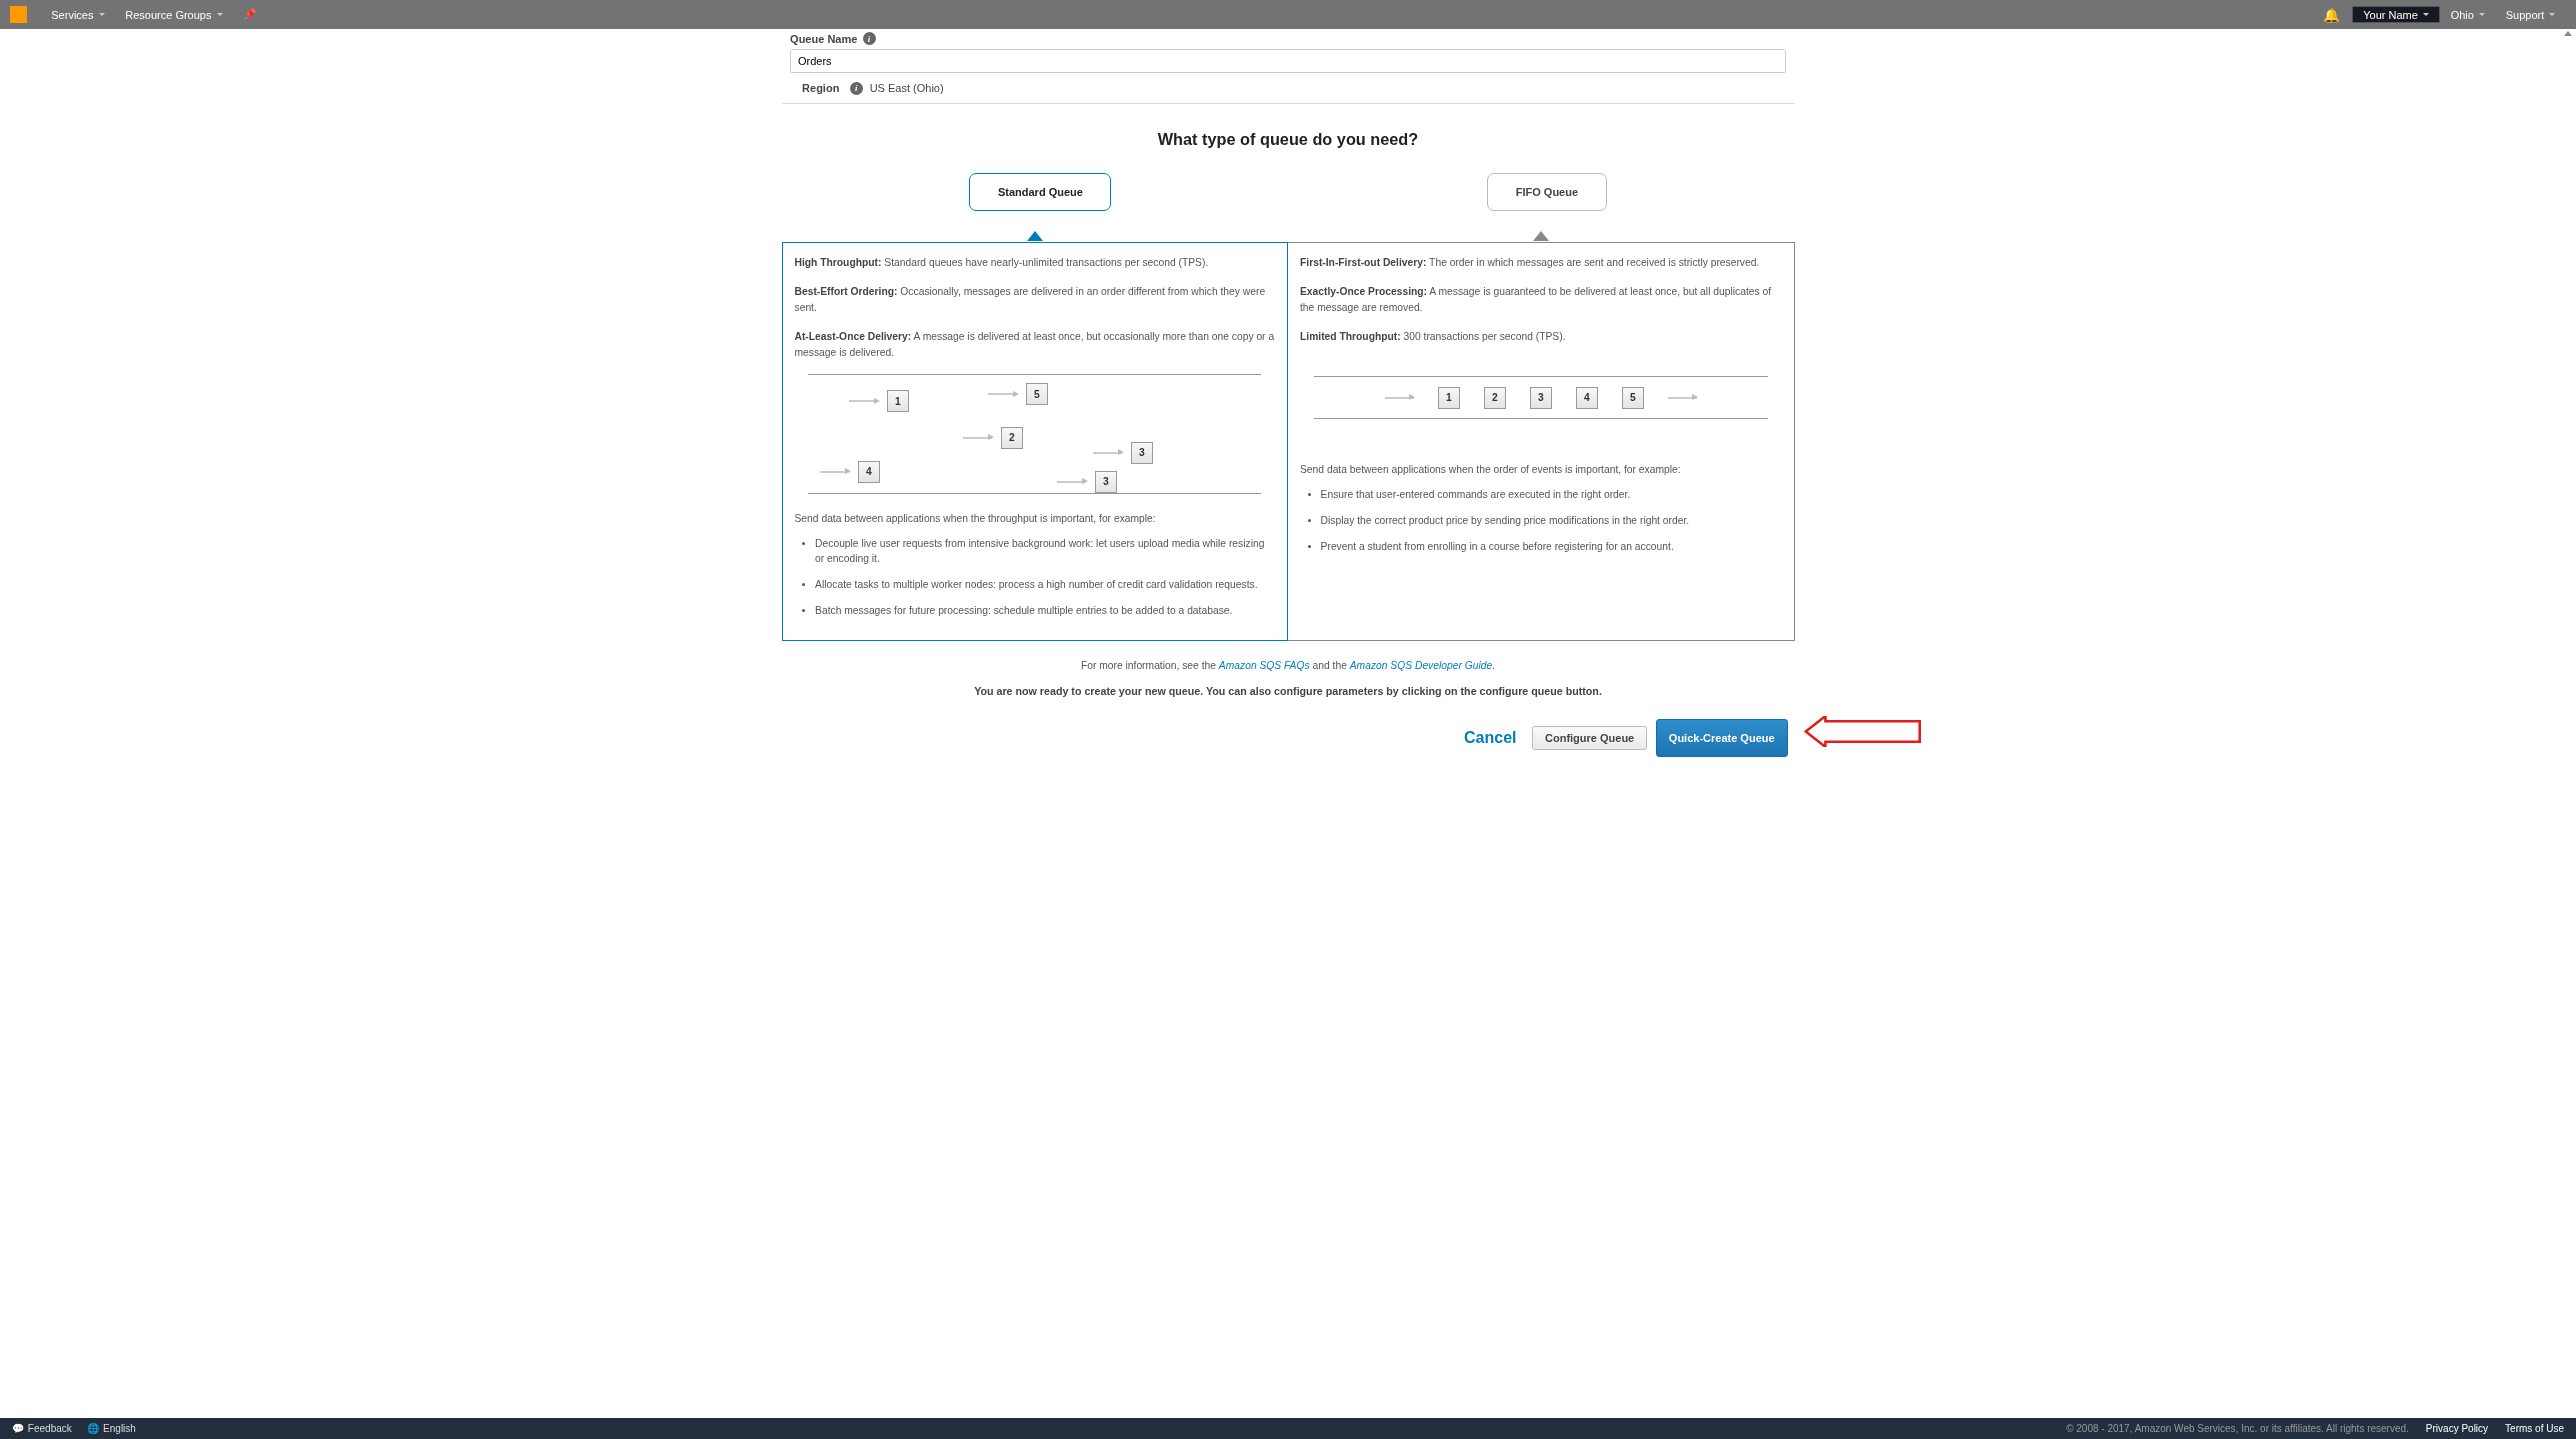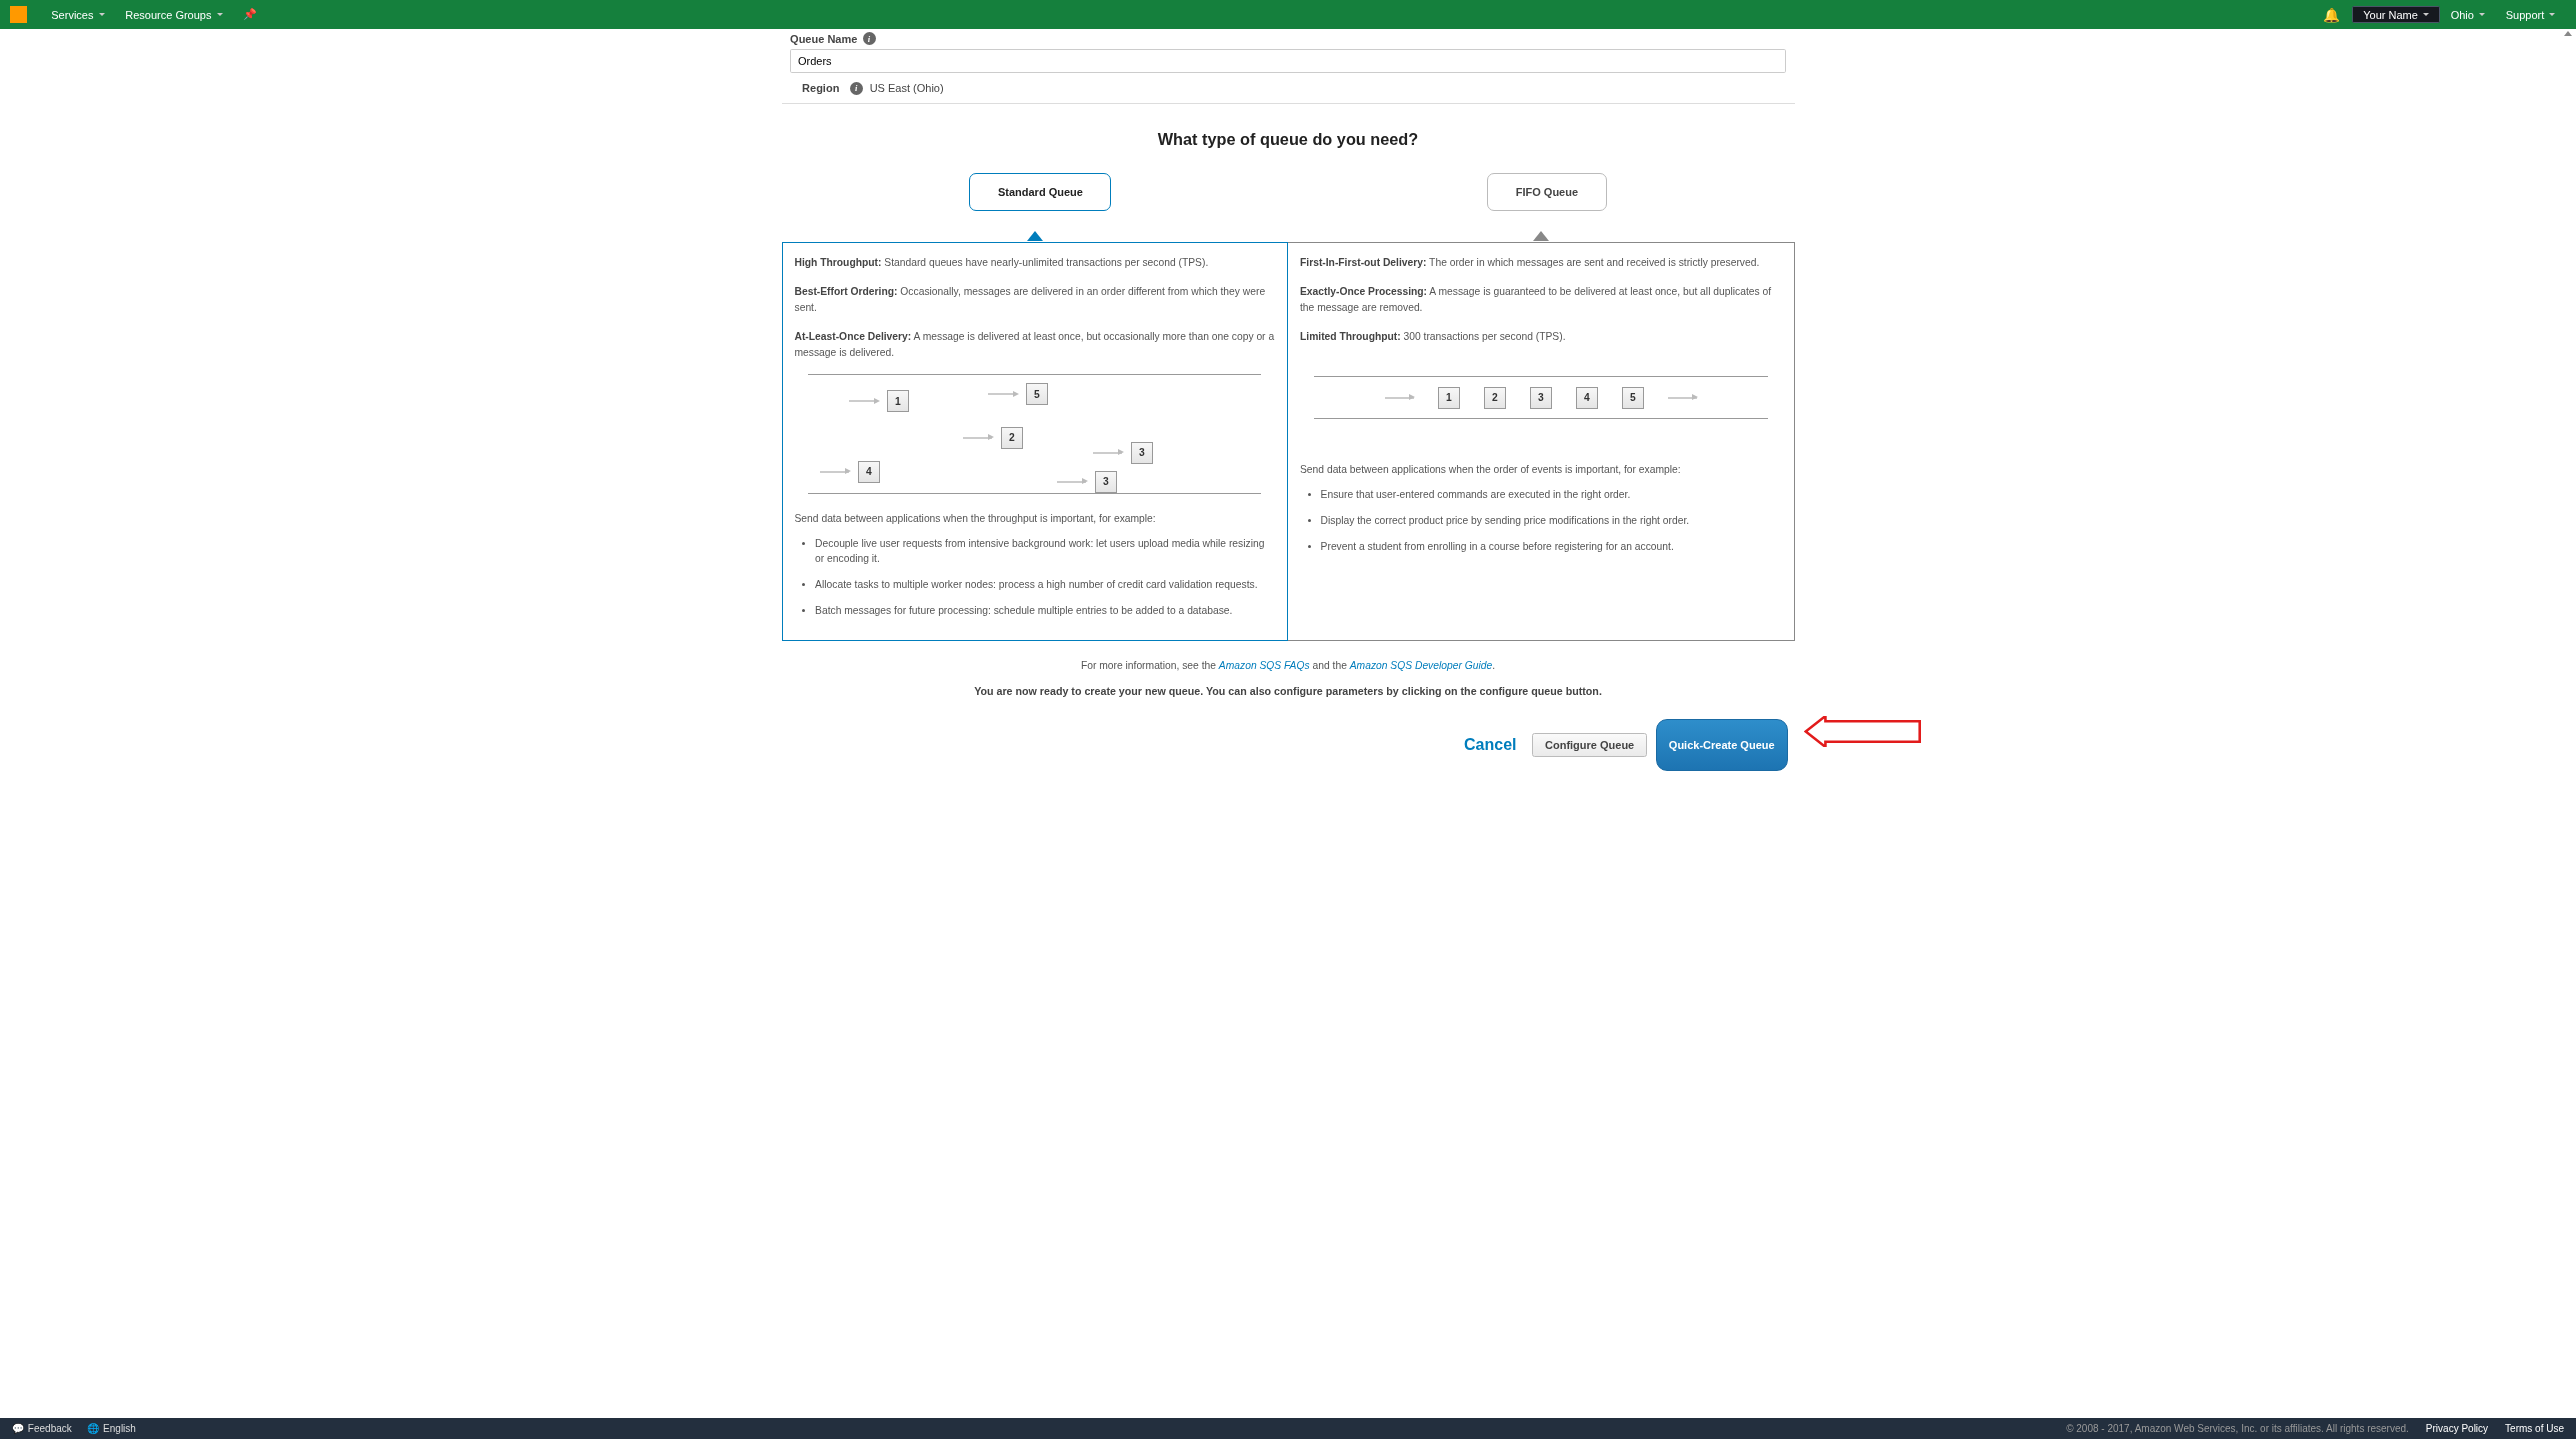--- a/index.html
+++ b/index.html
@@ -1,17 +1,17 @@
 <!DOCTYPE html>
 <html style="font-size:13.7px"><head>
 <meta charset="utf-8">
 <style>
 * { margin: 0; padding: 0; box-sizing: border-box; }
 body { font-family: "Amazon Ember", "Helvetica Neue", Arial, sans-serif; font-size: 11px; color: #444; background: #fff; }
-.topbar { background: #15803d; height: 29px; display: flex; align-items: center; color: #fff; font-size: 11px; padding: 0 10.3px; position: relative; }
+.topbar { background: #737373; height: 29px; display: flex; align-items: center; color: #fff; font-size: 11px; padding: 0 10.3px; position: relative; }
 .topbar .left { display: flex; align-items: center; }
 .topbar .right { position: absolute; right: 10.3px; display: flex; align-items: center; }
 .cube { width: 17px; height: 17px; background: #ff9900; margin-right: 13.7px; display: inline-block; }
 .topbar .menu-item { padding: 0 10.3px; display: flex; align-items: center; cursor: pointer; }
 .topbar .menu-item.name { background: #16191f; border: 0.9px solid #4a5568; border-radius: 1.7px; padding: 1.7px 10.3px; }
 .caret { display: inline-block; width: 0; height: 0; border-left: 3.4px solid transparent; border-right: 3.4px solid transparent; border-top: 3.4px solid #ccc; margin-left: 5.2px; }
 .pin { padding: 0 10.3px; }
 .bell { padding: 0 12px; font-size: 13.7px; }
 .container { max-width: 1013px; margin: 0 auto; padding: 0 0 17px; }
 .label-row { margin-top: 3.4px; padding: 0 8.6px 3.4px; font-weight: bold; display: flex; align-items: center; }
@@ -47,21 +47,21 @@
 .fifo .arrow { margin: 0 12px; }
 .fifo .msg-box { margin: 0 12px; }
 .std-item { position: absolute; display: flex; align-items: center; }
 .std-item .arrow { margin-right: 8.6px; }
 .footer-info { text-align: center; margin-top: 19px; font-size: 10.3px; color: #555; }
 .footer-info .link { color: #007dbc; font-style: italic; }
 .footer-ready { text-align: center; margin-top: 13.7px; font-size: 10.7px; color: #444; font-weight: bold; }
 .action-row { display: flex; justify-content: flex-end; align-items: center; margin-top: 22px; padding-right: 6.9px; position: relative; }
 .btn-cancel { color: #007dbc; font-size: 16px; font-weight: bold; margin-right: 15.5px; cursor: pointer; }
 .btn-configure { background: linear-gradient(#fafafa, #eaeaea); border: 0.9px solid #bbb; padding: 5.2px 12px; border-radius: 2.6px; font-size: 11px; color: #444; font-weight: bold; margin-right: 8.6px; cursor: pointer; }
-.btn-create { background: linear-gradient(#2e8ecb, #1d74b2); border: 0.9px solid #1a6aa3; color: #fff; padding: 19px 12px; border-radius: 11px; font-size: 11px; font-weight: bold; cursor: pointer; }
+.btn-create { background: linear-gradient(#2e8ecb, #1d74b2); border: 0.9px solid #1a6aa3; color: #fff; padding: 12px 12px; border-radius: 3px; font-size: 11px; font-weight: bold; cursor: pointer; }
 .red-arrow { position: absolute; right: -129px; top: -3.4px; width: 120px; height: 31px; }
 .red-arrow svg { width: 100%; height: 100%; }
 .bottombar { position: fixed; bottom: 0; left: 0; right: 0; height: 20.6px; background: #232f3e; color: #ddd; display: flex; align-items: center; padding: 0 12px; font-size: 10px; }
 .bottombar .b-left { display: flex; align-items: center; }
 .bottombar .b-left .b-item { display: flex; align-items: center; margin-right: 15.5px; }
 .bottombar .b-right { margin-left: auto; display: flex; align-items: center; }
 .bottombar .b-right .b-item { margin-left: 17px; color: #fff; }
 .scroll-hint { position: fixed; right: 1.7px; top: 31px; width: 10.3px; height: 10.3px; }
 .scroll-hint::before { content: ''; display:block; width:0; height:0; border-left:4.3px solid transparent; border-right:4.3px solid transparent; border-bottom:5.2px solid #888; }
 </style>

